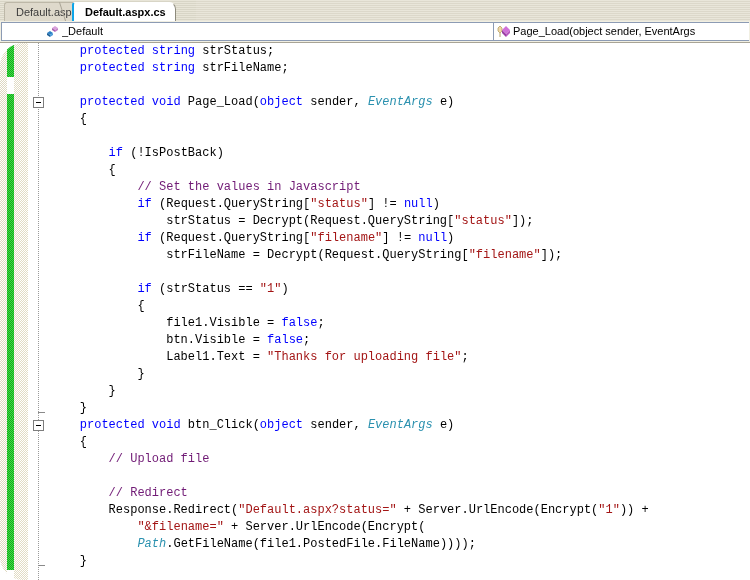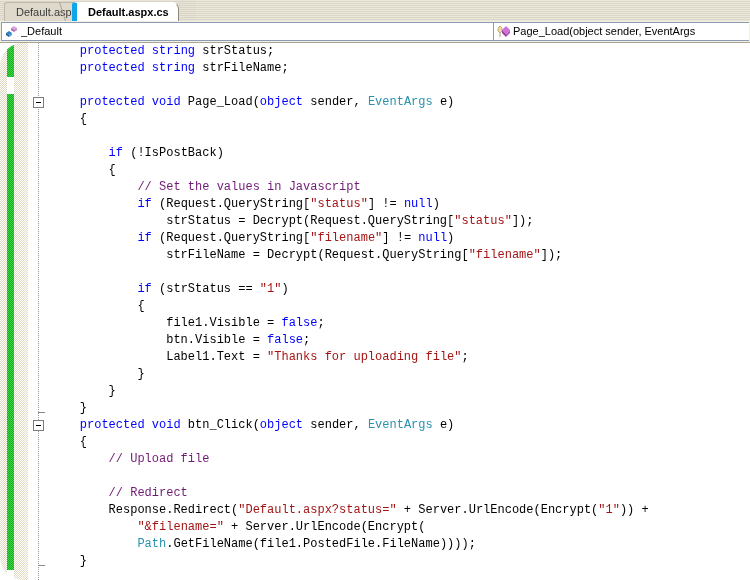--- a/index.html
+++ b/index.html
@@ -42,21 +42,21 @@
     border-left:1px solid #bdb8a8;
     border-right:1px solid #8d8a7c;
     border-radius:3px 7px 0 0;
     transform:skewX(0deg);
   }
   .tab.active{
     left:72px;
     background:#ffffff;
     font-weight:bold;
     border-top:1px solid #ffffff;
-    border-left:5px solid #0ea5e9;
+    border-left:2px solid #0ea5e9;
     border-right:1px solid #8d8a7c;
     border-radius:3px 7px 0 0;
     z-index:3;
   }
   .tab-slant{
     position:absolute;top:2px;left:62px;width:14px;height:19px;
     background:transparent;
     border-left:1px solid #a9a596;
     transform:skewX(18deg);
     z-index:2;
@@ -75,21 +75,21 @@
     box-sizing:border-box;
   }
   .combo{
     position:absolute;top:1px;height:19px;
     box-sizing:border-box;
     background:#ffffff;
     border:1px solid #8c9bb4;
     display:flex;align-items:center;
     overflow:hidden;
   }
-  .combo.left{left:1px;width:528px;}
+  .combo.left{left:1px;width:528px;padding-left:41px;}
   .combo.right{left:493px;width:256px;border-right:none;}
   .combo-icon{
     width:15px;height:15px;margin:0 2px 0 2px;flex:0 0 auto;position:relative;
   }
   .combo-text{
     font-size:11px;color:#000000;white-space:nowrap;overflow:hidden;
     line-height:17px;
   }
   .combo-btn{
     position:absolute;right:1px;top:1px;width:16px;height:15px;
@@ -158,21 +158,21 @@
     position:absolute;left:51px;top:0;right:0;height:537px;
     font-family:"Liberation Mono","DejaVu Sans Mono",monospace;
     font-size:12px;
     line-height:17px;
     white-space:pre;
     color:#000000;
     overflow:hidden;
   }
   .ln{height:17px;display:block;white-space:pre;}
   .k{color:#0000ff;}      
-  .t{color:#2b91af;}      
+  .t{color:#2b91af;font-style:italic;}      
   .s{color:#a31515;}      
   .c{color:#701a75;}      
   .p{color:#000000;}      
 </style>
 </head>
 <body>
 
 <div class="app">
 
   <div class="tabstrip">

